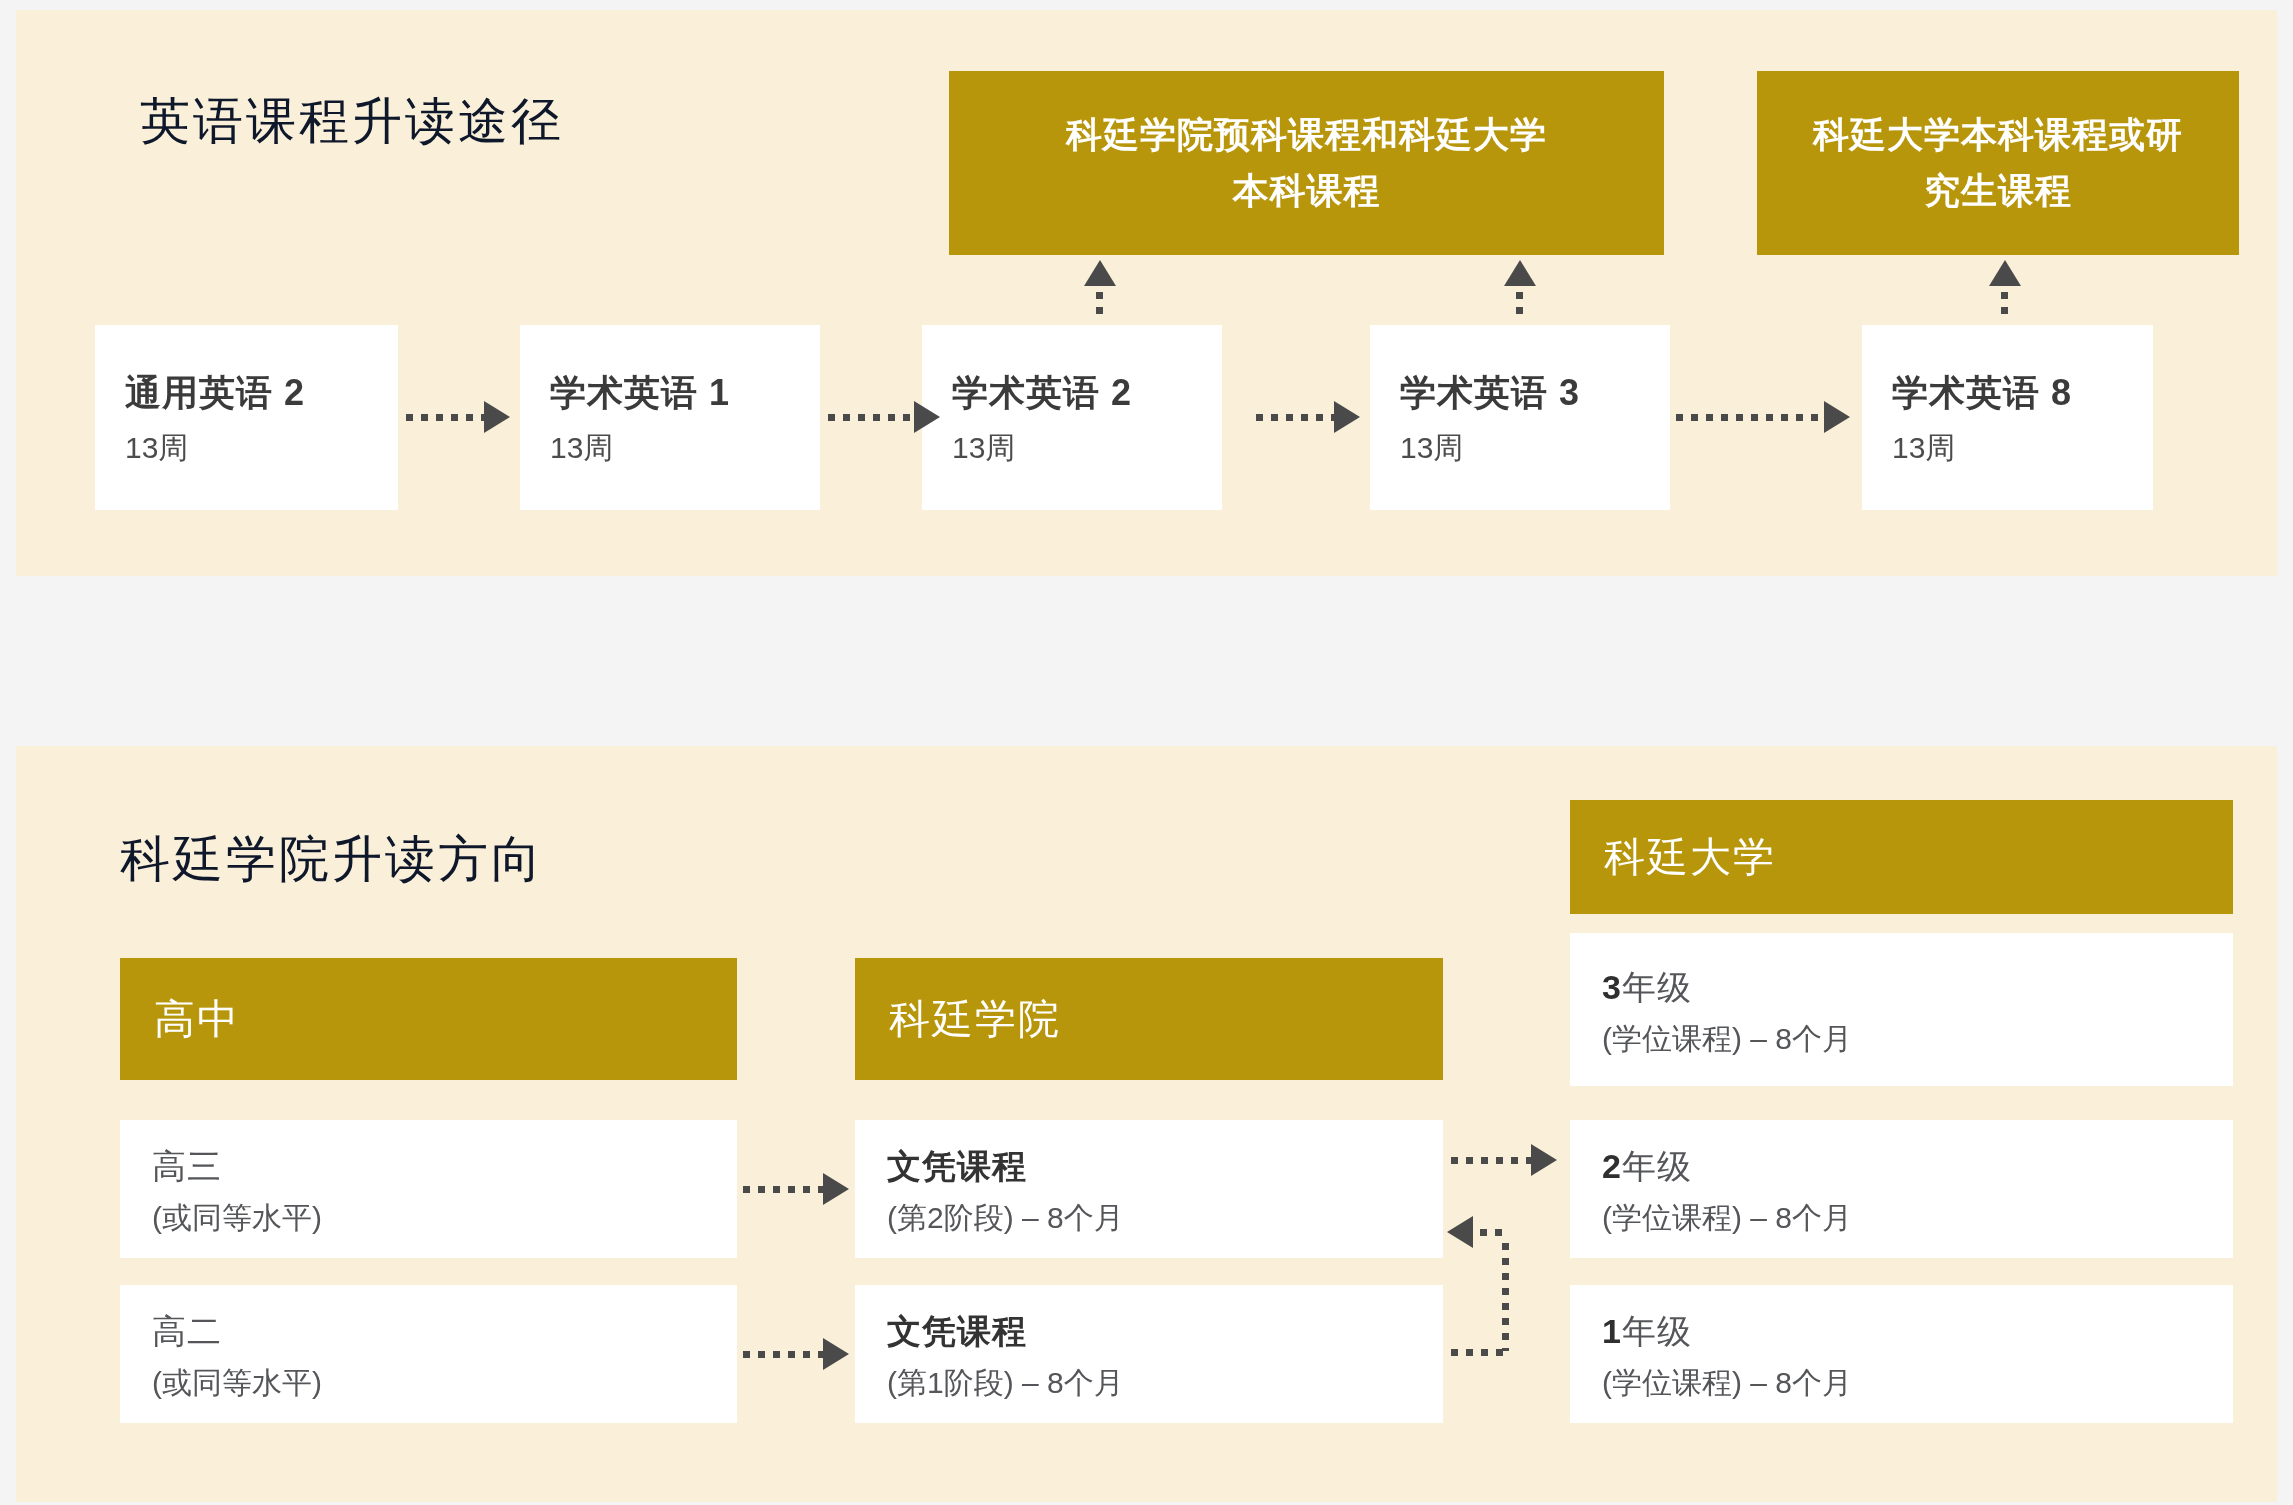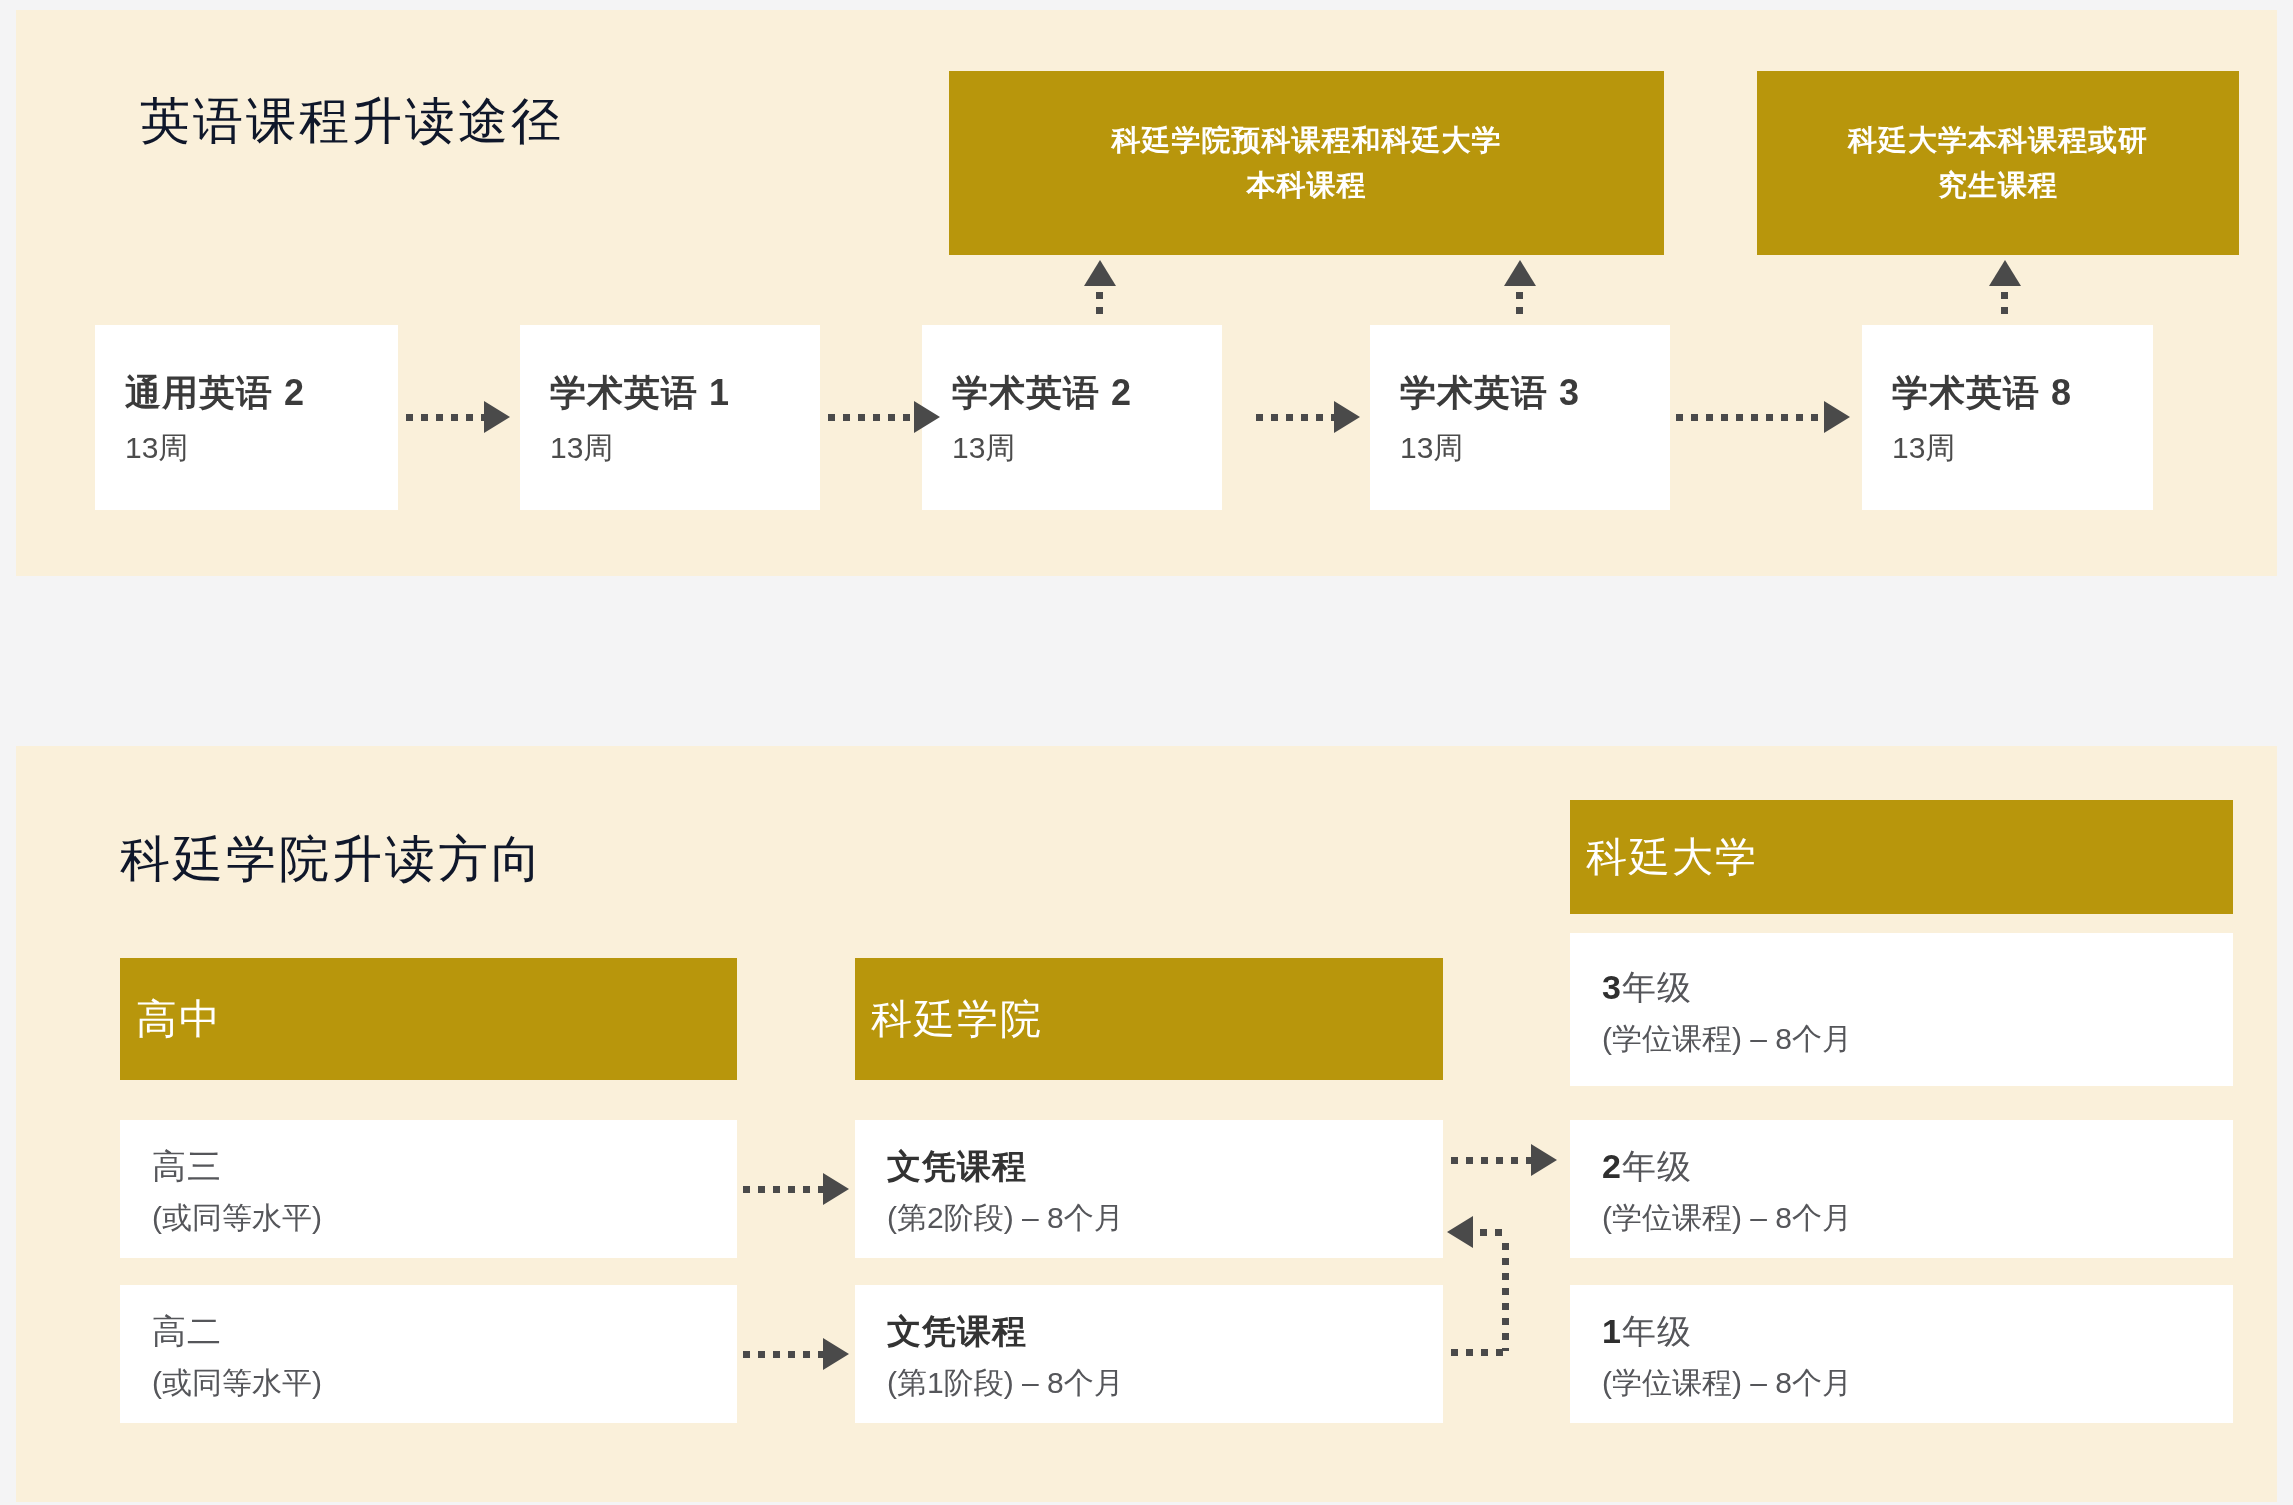--- a/index.html
+++ b/index.html
@@ -3,23 +3,23 @@
 <meta charset="utf-8">
 <style>
   * { margin:0; padding:0; box-sizing:border-box; }
   html,body { background:#f4f4f5; }
   body { font-family:"Liberation Sans","DejaVu Sans",sans-serif; }
   .canvas { position:relative; width:2293px; height:1505px; background:#f4f4f5; overflow:hidden; }
   .panel { position:absolute; background:#faf0da; }
   .section-title { position:absolute; font-size:50px; font-weight:normal; color:#0f172a; letter-spacing:3px; }
   .gold-box { position:absolute; background:#b8960c; color:#ffffff; display:flex; flex-direction:column;
               justify-content:center; align-items:center; text-align:center;
-              font-size:29px; font-weight:600; line-height:1.55; letter-spacing:1px; }
+              font-size:36px; font-weight:600; line-height:1.55; letter-spacing:1px; }
   .gold-header { position:absolute; background:#b8960c; color:#ffffff; display:flex; align-items:center;
-                 padding-left:16px; font-size:41px; font-weight:500; letter-spacing:2px; }
+                 padding-left:34px; font-size:41px; font-weight:500; letter-spacing:2px; }
   .white-box { position:absolute; background:#ffffff; }
   .course-box { padding:44px 10px 0 30px; }
   .course-name { font-size:36px; font-weight:bold; color:#3b3b3b; letter-spacing:1px; }
   .course-duration { font-size:30px; color:#4c4c4c; margin-top:10px; }
   .info-box { padding:24px 10px 0 32px; }
   .info-box.tall { padding-top:32px; }
   .line1 { font-size:34px; color:#55565a; letter-spacing:1px; }
   .line1-strong { font-size:34px; font-weight:bold; color:#333333; letter-spacing:1px; }
   .line1 .bold { font-weight:bold; color:#2f2f2f; }
   .line2 { font-size:30px; color:#55565a; margin-top:8px; }

